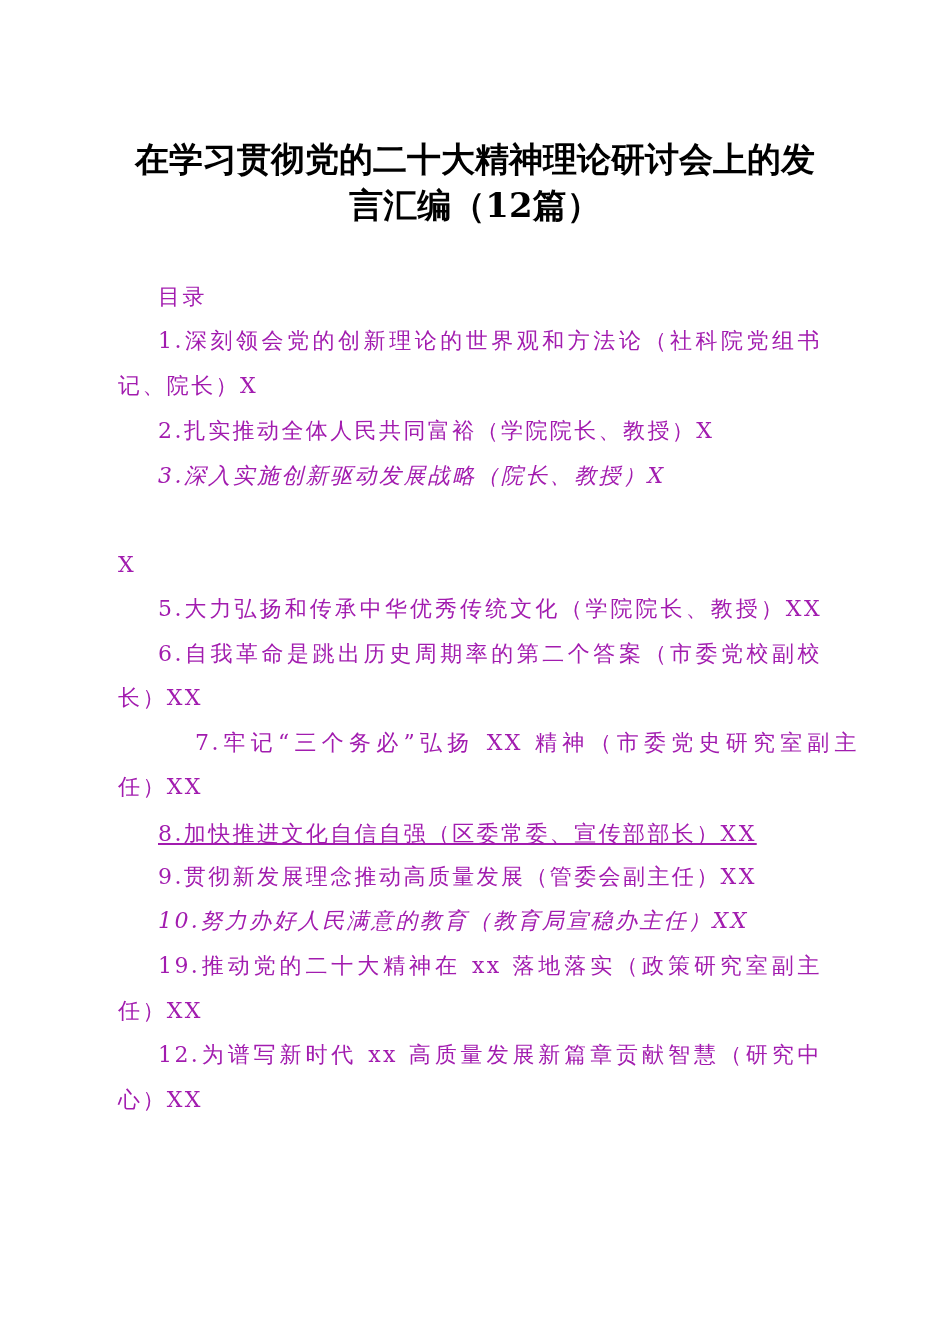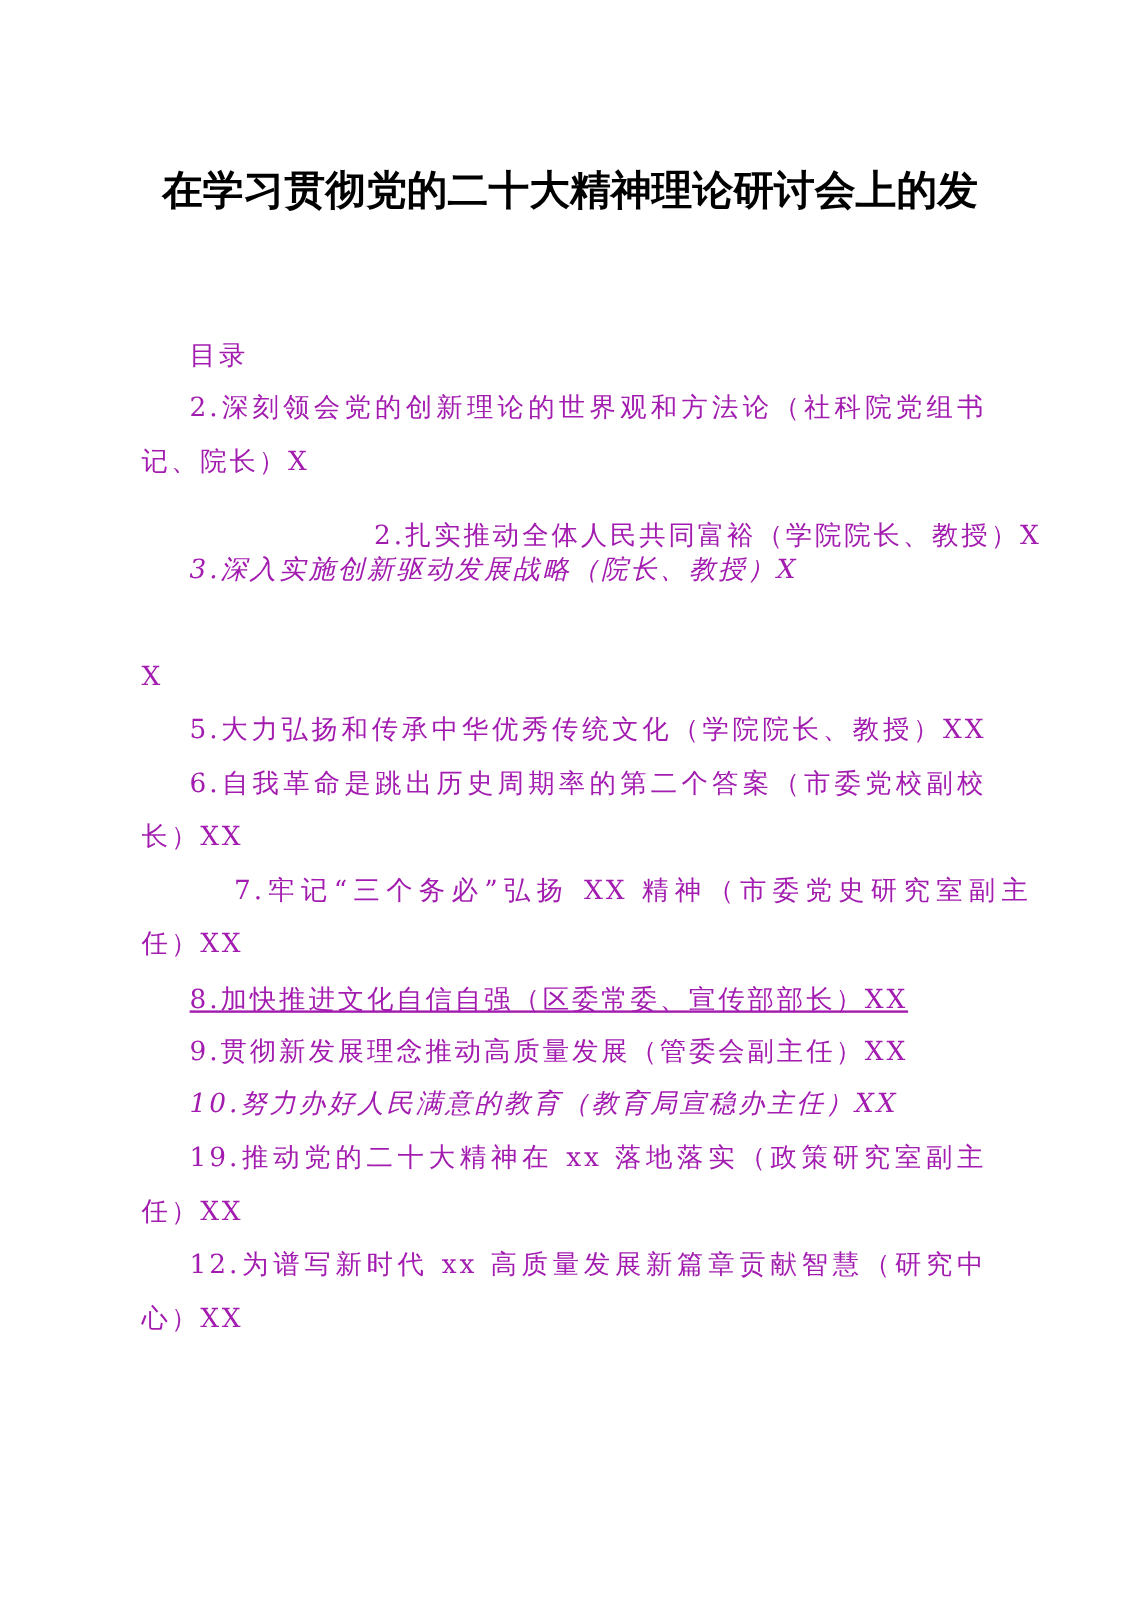--- a/index.html
+++ b/index.html
@@ -51,27 +51,28 @@
       text-align-last: justify;
     }
     .line.indent.justify { width: 664px; }
   </style>
 </head>
 <body>
 
 <div class="page">
 
   <div class="title l1">在学习贯彻党的二十大精神理论研讨会上的发</div>
+  <div class="title l2">言汇编（12篇）</div>
 
   <div class="line indent" style="top:282px;">目录</div>
 
-  <div class="line indent justify" style="top:326px;">2.深刻领会党的创新理论的世界观和方法论（社科院党组书</div>
+  <div class="line indent justify" style="top:326px;">1.深刻领会党的创新理论的世界观和方法论（社科院党组书</div>
   <div class="line" style="top:371px;">记、院长）X</div>
 
-  <div class="line indent" style="top:432px;text-align:right;">2.扎实推动全体人民共同富裕（学院院长、教授）X</div>
+  <div class="line indent" style="top:416px;">2.扎实推动全体人民共同富裕（学院院长、教授）X</div>
 
   <div class="line indent" style="top:461px;font-style:italic;">3.深入实施创新驱动发展战略（院长、教授）X</div>
 
   <div class="line" style="top:550px;">X</div>
 
   <div class="line indent justify" style="top:594px;">5.大力弘扬和传承中华优秀传统文化（学院院长、教授）XX</div>
 
   <div class="line indent justify" style="top:639px;">6.自我革命是跳出历史周期率的第二个答案（市委党校副校</div>
   <div class="line" style="top:683px;">长）XX</div>
 

